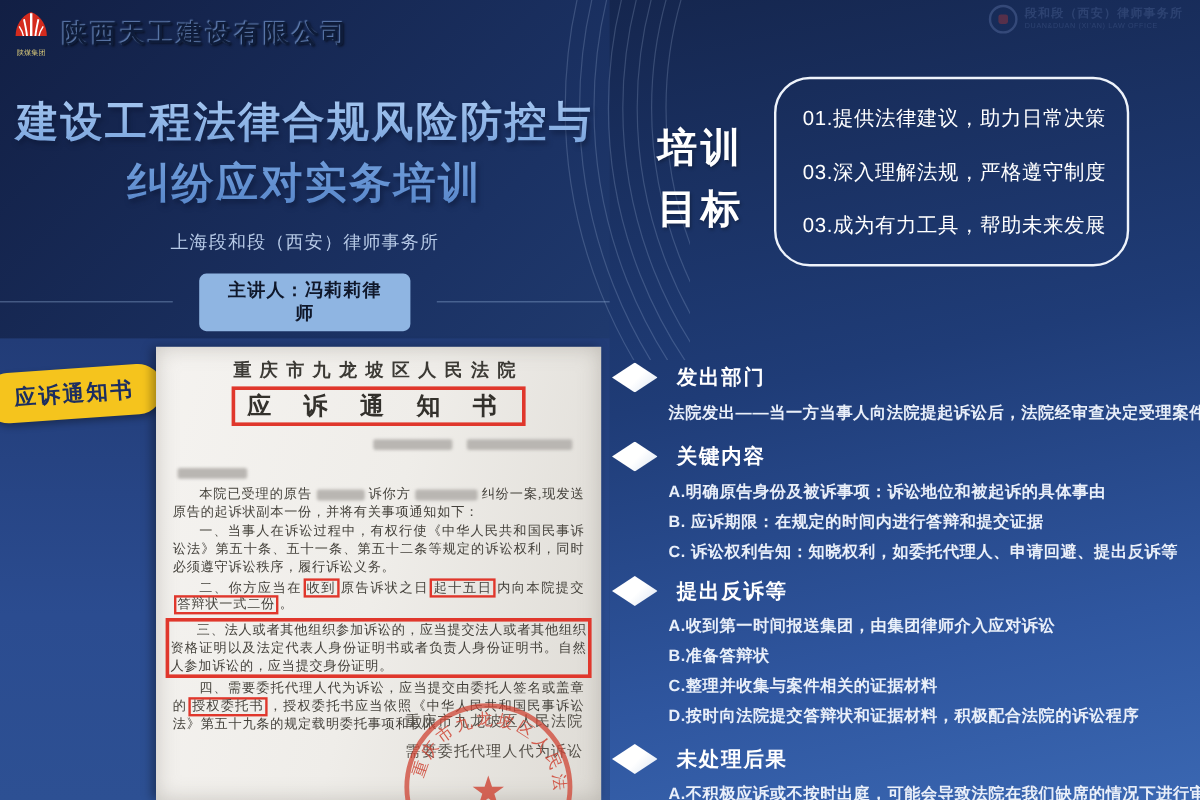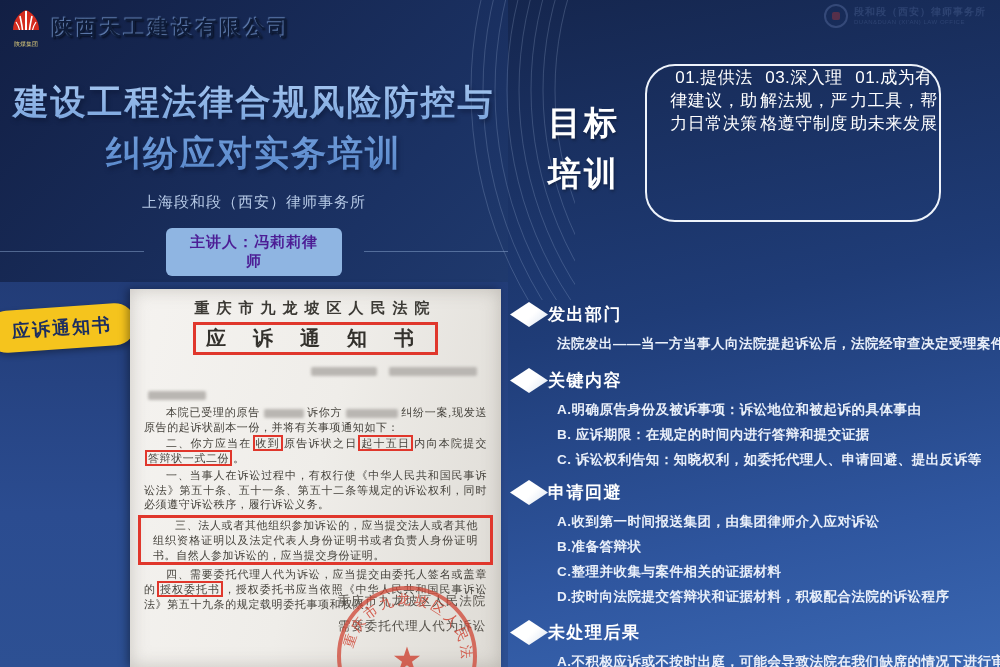--- a/index.html
+++ b/index.html
@@ -30,21 +30,21 @@
   
   .hero{position:absolute;left:0;top:77px;width:508px;text-align:center;}
   .hero-title{font-size:35px;font-weight:bold;letter-spacing:2px;line-height:1.45;
     background:linear-gradient(180deg,#a9c9f1 0%,#6f9cd9 55%,#5584c8 100%);
     -webkit-background-clip:text;background-clip:text;color:transparent;
     filter:drop-shadow(2px 3px 2px rgba(8,18,45,0.5));}
   .hero-subtitle{margin-top:14px;font-size:15px;color:#b6c9e6;letter-spacing:1px;}
   .speaker-row{margin-top:16px;display:flex;align-items:center;justify-content:center;}
   .speaker-line{width:148px;height:1px;background:rgba(150,180,220,0.45);}
   .speaker-badge{margin:0 22px;background:#8fb5e2;border-radius:6px;padding:5px 18px;
-    font-size:15px;font-weight:bold;color:#4c1d95;letter-spacing:1px;}
+    font-size:15px;font-weight:bold;color:#0f172a;letter-spacing:1px;}
   
   .side-tab{position:absolute;left:-14px;top:307px;transform:rotate(-4deg);
     background:#f5c41d;border-radius:24px;padding:9px 24px 9px 26px;
     font-size:18px;font-weight:bold;color:#1c2e60;letter-spacing:2px;
     box-shadow:2px 3px 6px rgba(0,0,0,0.3);}
   
   .doc{position:absolute;left:130px;top:289px;width:371px;height:378px;overflow:hidden;
     background:linear-gradient(105deg,#f5f3f0 0%,#efede9 50%,#dedbd5 100%);
     box-shadow:inset 0 0 18px rgba(120,115,105,0.35), -3px 0 8px rgba(0,0,0,0.35);
     font-family:"Liberation Serif","DejaVu Serif",serif;color:#45423c;}
@@ -53,39 +53,39 @@
   .doc-title-row{text-align:center;margin-top:4px;}
   .doc-title{display:inline-block;border:3px solid #e0372c;padding:0 10px;
     font-size:20px;font-weight:bold;letter-spacing:11px;color:#33312c;}
   .redact{display:inline-block;height:9px;background:#b9b6b2;border-radius:2px;
     filter:blur(1.5px);vertical-align:middle;}
   .redact-row-r{text-align:right;margin:6px 10px 0 0;}
   .redact-row-l{margin:6px 0 0 4px;}
   .doc-p{font-size:11px;line-height:1.34;letter-spacing:0.6px;text-align:justify;
     text-indent:2em;margin:2px 0 0 0;}
   .hl{border:2px solid #e0372c;padding:0 1px;margin:0 1px;}
-  .boxed-p{border:3px solid #e0372c;margin:3px -6px 0 -6px;padding:0 12px;}
+  .boxed-p{border:3px solid #e0372c;margin:3px -6px 0 -6px;padding:0 1px;}
   .sign-block{position:absolute;left:196px;top:300px;width:172px;text-align:center;z-index:1;}
   .sign-line{font-size:12.5px;letter-spacing:1px;color:#55514a;line-height:2.0;}
   .seal{position:absolute;left:202px;top:292px;width:150px;height:150px;z-index:2;}
   
   .goals-label{position:absolute;left:548px;top:97px;font-size:33px;font-weight:bold;color:#ffffff;
     letter-spacing:3px;line-height:1.55;text-shadow:1px 2px 3px rgba(0,0,0,0.3);}
   .goals-box{position:absolute;left:645px;top:64px;width:296px;height:158px;
     border:2px solid #eef3fb;border-radius:30px;
-    display:flex;flex-direction:row;justify-content:space-evenly;
-    padding-left:22px;box-sizing:border-box;text-align:center;}
+    display:flex;flex-direction:column;justify-content:space-evenly;
+    padding-left:22px;box-sizing:border-box;}
   .goals-item{font-size:17px;color:#ffffff;letter-spacing:0.5px;font-weight:500;}
   
   .section{position:absolute;left:510px;width:520px;}
   .section-head{display:flex;align-items:center;}
   .diamond{width:38px;height:25px;background:linear-gradient(135deg,#ffffff 55%,#d9e3f1 100%);
     clip-path:polygon(50% 0,100% 50%,50% 100%,0 50%);
     filter:drop-shadow(2px 3px 2px rgba(0,0,0,0.3));flex:0 0 auto;}
-  .section-title{margin-left:0;font-size:17px;font-weight:bold;color:#ffffff;letter-spacing:1.5px;}
+  .section-title{margin-left:16px;font-size:17px;font-weight:bold;color:#ffffff;letter-spacing:1.5px;}
   .section-lines{margin-left:47px;margin-top:5px;}
   .section-line{font-size:13.5px;color:#e9eff9;font-weight:600;letter-spacing:0.5px;
     line-height:1.85;white-space:nowrap;}
 </style>
 </head>
 <body>
 
 <div id="canvas">
   <div class="right-bg"></div>
   <div class="left-lower-bg"></div>
@@ -156,24 +156,24 @@
       <div class="redact-row-l">
         <span class="redact" style="width:58px;"></span>
       </div>
       <p class="doc-p">
         <span>本院已受理的原告</span>
         <span class="redact" style="width:40px;"></span>
         <span>诉你方</span>
         <span class="redact" style="width:52px;"></span>
         <span>纠纷一案,现发送原告的起诉状副本一份，并将有关事项通知如下：</span>
       </p>
+      <p class="doc-p">一、当事人在诉讼过程中，有权行使《中华人民共和国民事诉讼法》第五十条、五十一条、第五十二条等规定的诉讼权利，同时必须遵守诉讼秩序，履行诉讼义务。</p>
       <p class="doc-p">
         <span>二、你方应当在</span><span class="hl">收到</span><span>原告诉状之日</span><span class="hl">起十五日</span><span>内向本院提交</span><span class="hl">答辩状一式二份</span><span>。</span>
       </p>
-      <p class="doc-p">一、当事人在诉讼过程中，有权行使《中华人民共和国民事诉讼法》第五十条、五十一条、第五十二条等规定的诉讼权利，同时必须遵守诉讼秩序，履行诉讼义务。</p>
       <div class="boxed-p">
         <p class="doc-p" style="margin:0;">三、法人或者其他组织参加诉讼的，应当提交法人或者其他组织资格证明以及法定代表人身份证明书或者负责人身份证明书。自然人参加诉讼的，应当提交身份证明。</p>
       </div>
       <p class="doc-p">
         <span>四、需要委托代理人代为诉讼，应当提交由委托人签名或盖章的</span><span class="hl">授权委托书</span><span>，授权委托书应当依照《中华人民共和国民事诉讼法》第五十九条的规定载明委托事项和权限。</span>
       </p>
     </div>
     <div class="sign-block">
       <div class="sign-line">重庆市九龙坡区人民法院</div>
       <div class="sign-line">需要委托代理人代为诉讼</div>
@@ -184,27 +184,27 @@
       </defs>
       <circle cx="75" cy="75" r="68" fill="none" stroke="#cf4434" stroke-width="4" opacity="0.75"></circle>
       <text font-size="13.5" fill="#cf4434" opacity="0.85" letter-spacing="3" font-family="'Liberation Serif','DejaVu Serif',serif">
         <textPath href="#sealArc" startOffset="6%">重庆市九龙坡区人民法院</textPath>
       </text>
       <text x="75" y="90" font-size="34" text-anchor="middle" fill="#cf4434" opacity="0.8">★</text>
     </svg>
   </div>
 
   <div class="goals-label">
+    <div>培训</div>
     <div>目标</div>
-    <div>培训</div>
   </div>
   <div class="goals-box">
     <div class="goals-item">01.提供法律建议，助力日常决策</div>
     <div class="goals-item">03.深入理解法规，严格遵守制度</div>
-    <div class="goals-item">01.成为有力工具，帮助未来发展</div>
+    <div class="goals-item">03.成为有力工具，帮助未来发展</div>
   </div>
 
   <div class="section" style="top:302px;">
     <div class="section-head">
       <div class="diamond"></div>
       <div class="section-title">发出部门</div>
     </div>
     <div class="section-lines">
       <div class="section-line">法院发出——当一方当事人向法院提起诉讼后，法院经审查决定受理案件，便会向被告方</div>
     </div>
@@ -218,21 +218,21 @@
     <div class="section-lines">
       <div class="section-line">A.明确原告身份及被诉事项：诉讼地位和被起诉的具体事由</div>
       <div class="section-line">B. 应诉期限：在规定的时间内进行答辩和提交证据</div>
       <div class="section-line">C. 诉讼权利告知：知晓权利，如委托代理人、申请回避、提出反诉等</div>
     </div>
   </div>
 
   <div class="section" style="top:480px;">
     <div class="section-head">
       <div class="diamond"></div>
-      <div class="section-title">申请回避</div>
+      <div class="section-title">提出反诉等</div>
     </div>
     <div class="section-lines">
       <div class="section-line">A.收到第一时间报送集团，由集团律师介入应对诉讼</div>
       <div class="section-line">B.准备答辩状</div>
       <div class="section-line">C.整理并收集与案件相关的证据材料</div>
       <div class="section-line">D.按时向法院提交答辩状和证据材料，积极配合法院的诉讼程序</div>
     </div>
   </div>
 
   <div class="section" style="top:620px;">

